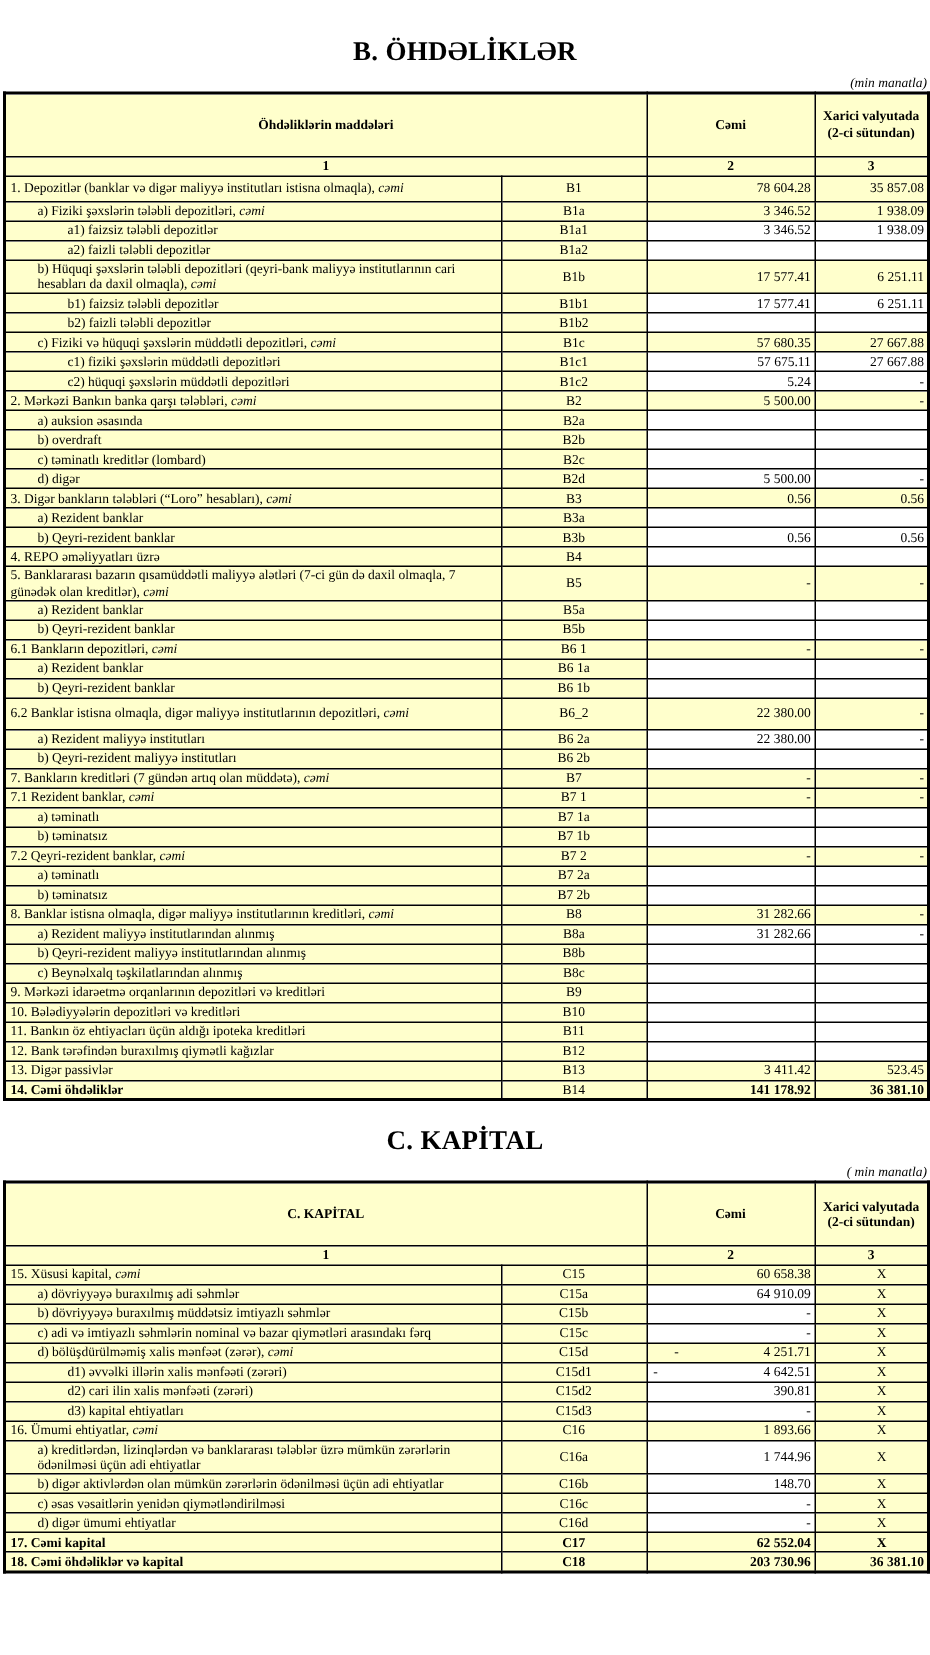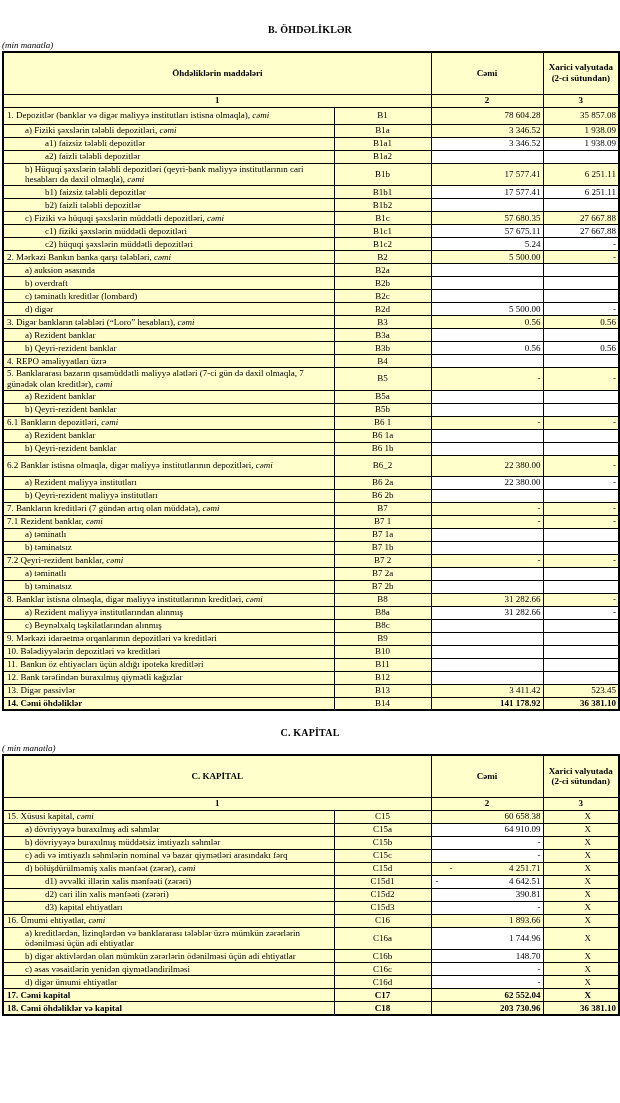--- a/index.html
+++ b/index.html
@@ -1,21 +1,21 @@
 <!DOCTYPE html>
 <html style="--fill: #FFFFCC;"><head>
 <meta charset="utf-8">
 <style>
   html,body{margin:0;padding:0;background:#fff;}
   body{width:620px;height:1103px;font-family:"Liberation Serif",serif;color:#000;overflow:hidden;}
   .page{width:616px;margin-left:2px;}
-  .sec-title{font-size:10px;font-weight:bold;text-align:center;margin:0;letter-spacing:.2px;}
+  .sec-title{font-size:18px;font-weight:bold;text-align:center;margin:0;letter-spacing:.2px;}
   .sec-title.first{margin-top:24px;}
   .sec-title.second{margin-top:16px;}
-  .note{font-size:9px;font-style:italic;margin:5px 0 1px 0;}
+  .note{font-size:9px;font-style:italic;text-align:right;margin:5px 0 1px 0;}
   table{border-collapse:collapse;width:616px;table-layout:fixed;border:2px solid #000;}
   td,th{border:1px solid #000;font-size:9px;line-height:1.2;padding:0 2px;vertical-align:middle;overflow:hidden;}
   th{background:var(--fill,#FFFFCC);font-weight:bold;text-align:center;}
   tr{height:13px;}
   tr.hdr1{height:42px;margin-left:36px;}
   tr.hdr2{height:13px;}
   td.lbl{background:var(--fill,#FFFFCC);text-align:left;}
   td.ind0{padding-left:3px;margin-left:12px;}
   td.ind1{padding-left:21px;}
   td.ind2{padding-left:41px;}
@@ -271,20 +271,26 @@
           <td class="cy num">31 282.66</td>
           <td class="cy num">-</td>
         </tr>
         <tr>
           <td class="lbl ind1">a) Rezident maliyyə institutlarından alınmış</td>
           <td class="code">B8a</td>
           <td class="cw num">31 282.66</td>
           <td class="cw num">-</td>
         </tr>
         <tr>
+          <td class="lbl ind1">b) Qeyri-rezident maliyyə institutlarından alınmış</td>
+          <td class="code">B8b</td>
+          <td class="cw num"></td>
+          <td class="cw num"></td>
+        </tr>
+        <tr>
           <td class="lbl ind1">c) Beynəlxalq təşkilatlarından alınmış</td>
           <td class="code">B8c</td>
           <td class="cw num"></td>
           <td class="cw num"></td>
         </tr>
         <tr>
           <td class="lbl ind0">9. Mərkəzi idarəetmə orqanlarının depozitləri və kreditləri</td>
           <td class="code">B9</td>
           <td class="cw num"></td>
           <td class="cw num"></td>

